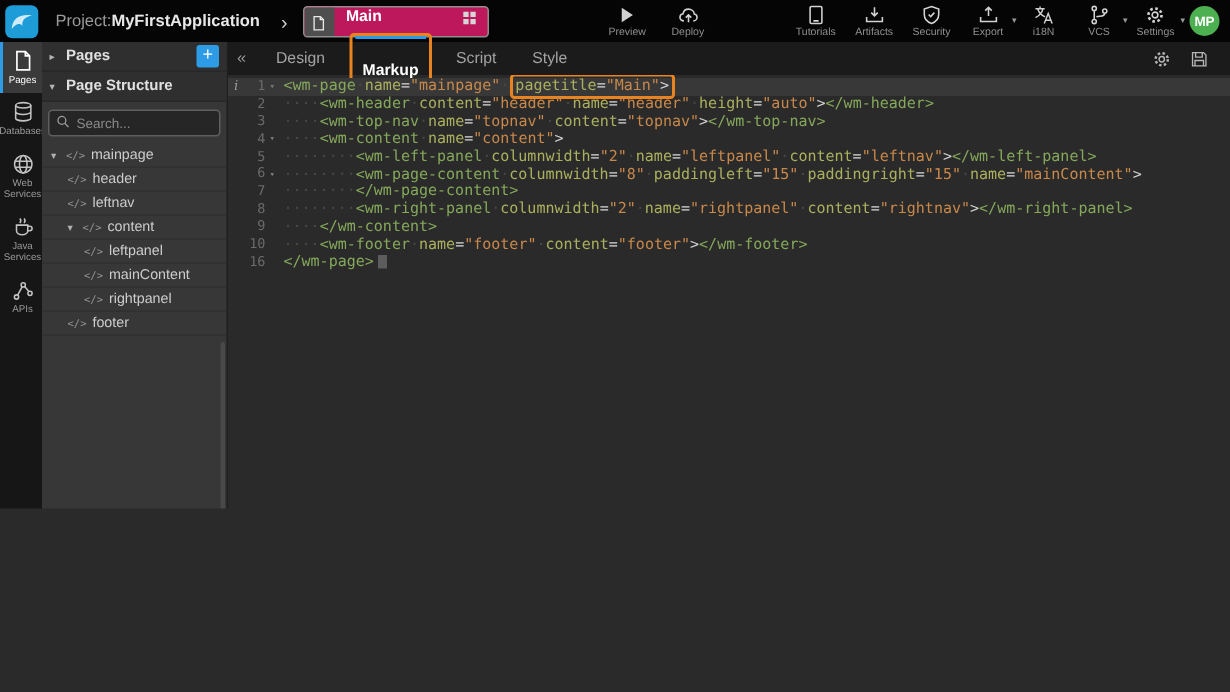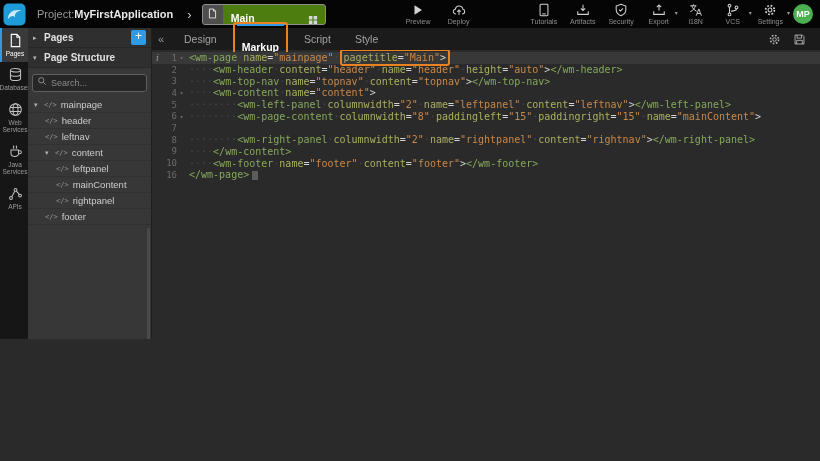--- a/index.html
+++ b/index.html
@@ -7,21 +7,21 @@
   #app { position:relative; width:820px; height:339px; font-family:"Liberation Sans", sans-serif; color:#ddd; overflow:hidden; }
 
   
   .topbar { position:absolute; left:0; top:0; width:820px; height:28px; background:#050505; display:flex; align-items:center; }
   .logo { width:23px; height:23px; margin-left:3px; flex-shrink:0; }
   .logo svg { width:23px; height:23px; display:block; }
   .proj { margin-left:11px; font-size:11px; white-space:nowrap; }
   .proj-l { color:#9a9a9a; }
   .proj-n { color:#e8e8e8; font-weight:bold; }
   .crumb-chev { margin-left:14px; color:#cfcfcf; font-size:13px; }
-  .page-tab { margin-left:10px; width:124px; height:21px; border:1px solid #8f8f8f; border-radius:3px; background:#4d7c0f; display:flex; align-items:flex-end; overflow:hidden; cursor:pointer; }
+  .page-tab { margin-left:10px; width:124px; height:21px; border:1px solid #8f8f8f; border-radius:3px; background:#be185d; display:flex; align-items:flex-start; overflow:hidden; cursor:pointer; }
   .pt-ic { width:20px; height:21px; background:#4e4e4e; display:flex; align-items:center; justify-content:center; color:#e9e9e9; flex-shrink:0; }
   .pt-ic svg { width:11px; height:11px; }
   .pt-label { flex:1; padding-left:8px; font-size:10.5px; font-weight:bold; color:#fff; }
   .pt-grid { width:12px; height:12px; margin-right:6px; color:#d6d6d6; }
   .pt-grid svg { width:12px; height:12px; }
 
   .tb-group { display:flex; align-items:flex-start; }
   .tb-group.left { margin-left:80px; gap:16px; }
   .tb-group.right { gap:13px; margin-right:10px; }
   .tb-spacer { flex:1; }
@@ -426,20 +426,21 @@
               <span class="num">6</span>
               <span class="fold">▾</span>
             </span>
             <span class="codeln"><span class="tk-w">········</span><span class="tk-t">&lt;wm-page-content</span><span class="tk-w">·</span><span class="tk-a">columnwidth</span><span class="tk-e">=</span><span class="tk-s">"8"</span><span class="tk-w">·</span><span class="tk-a">paddingleft</span><span class="tk-e">=</span><span class="tk-s">"15"</span><span class="tk-w">·</span><span class="tk-a">paddingright</span><span class="tk-e">=</span><span class="tk-s">"15"</span><span class="tk-w">·</span><span class="tk-a">name</span><span class="tk-e">=</span><span class="tk-s">"mainContent"</span><span class="tk-p">&gt;</span></span>
           </div>
           <div class="line">
             <span class="gut">
               <span class="num">7</span>
               <span class="fold"></span>
             </span>
+            <span class="codeln"><span class="tk-w">········</span><span class="tk-t">&lt;/wm-page-content&gt;</span></span>
           </div>
           <div class="line">
             <span class="gut">
               <span class="num">8</span>
               <span class="fold"></span>
             </span>
             <span class="codeln"><span class="tk-w">········</span><span class="tk-t">&lt;wm-right-panel</span><span class="tk-w">·</span><span class="tk-a">columnwidth</span><span class="tk-e">=</span><span class="tk-s">"2"</span><span class="tk-w">·</span><span class="tk-a">name</span><span class="tk-e">=</span><span class="tk-s">"rightpanel"</span><span class="tk-w">·</span><span class="tk-a">content</span><span class="tk-e">=</span><span class="tk-s">"rightnav"</span><span class="tk-p">&gt;</span><span class="tk-t">&lt;/wm-right-panel&gt;</span></span>
           </div>
           <div class="line">
             <span class="gut">

